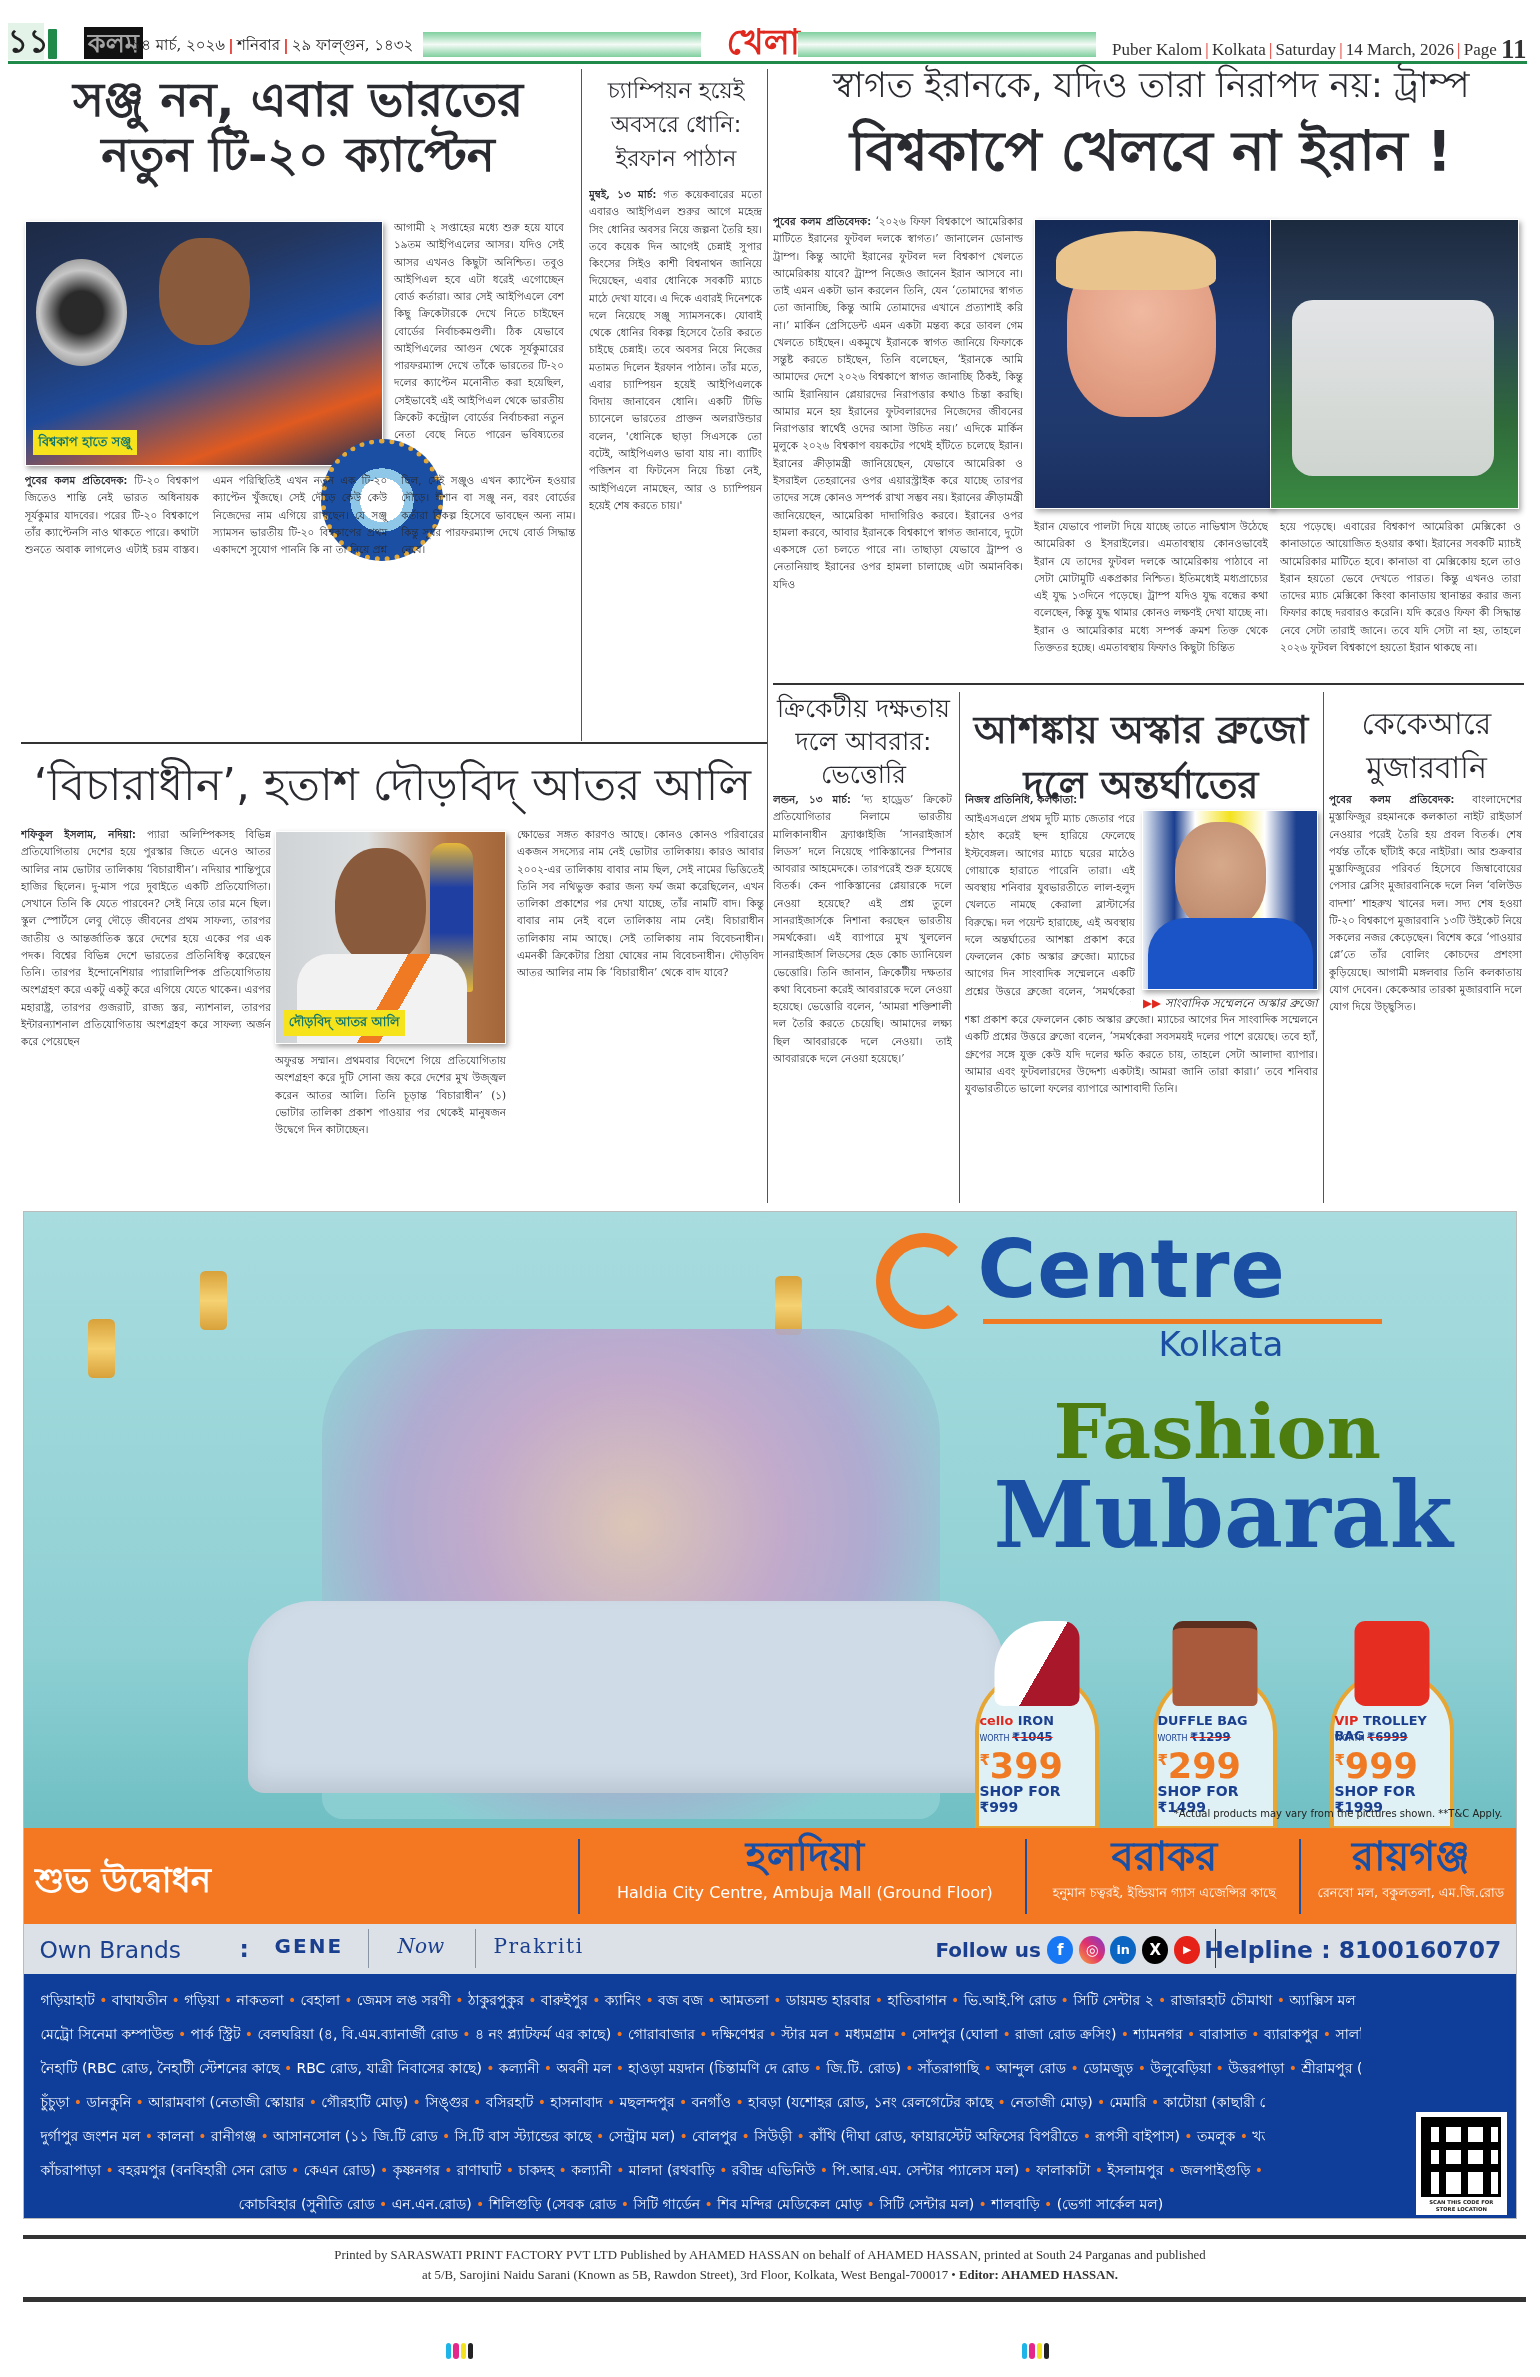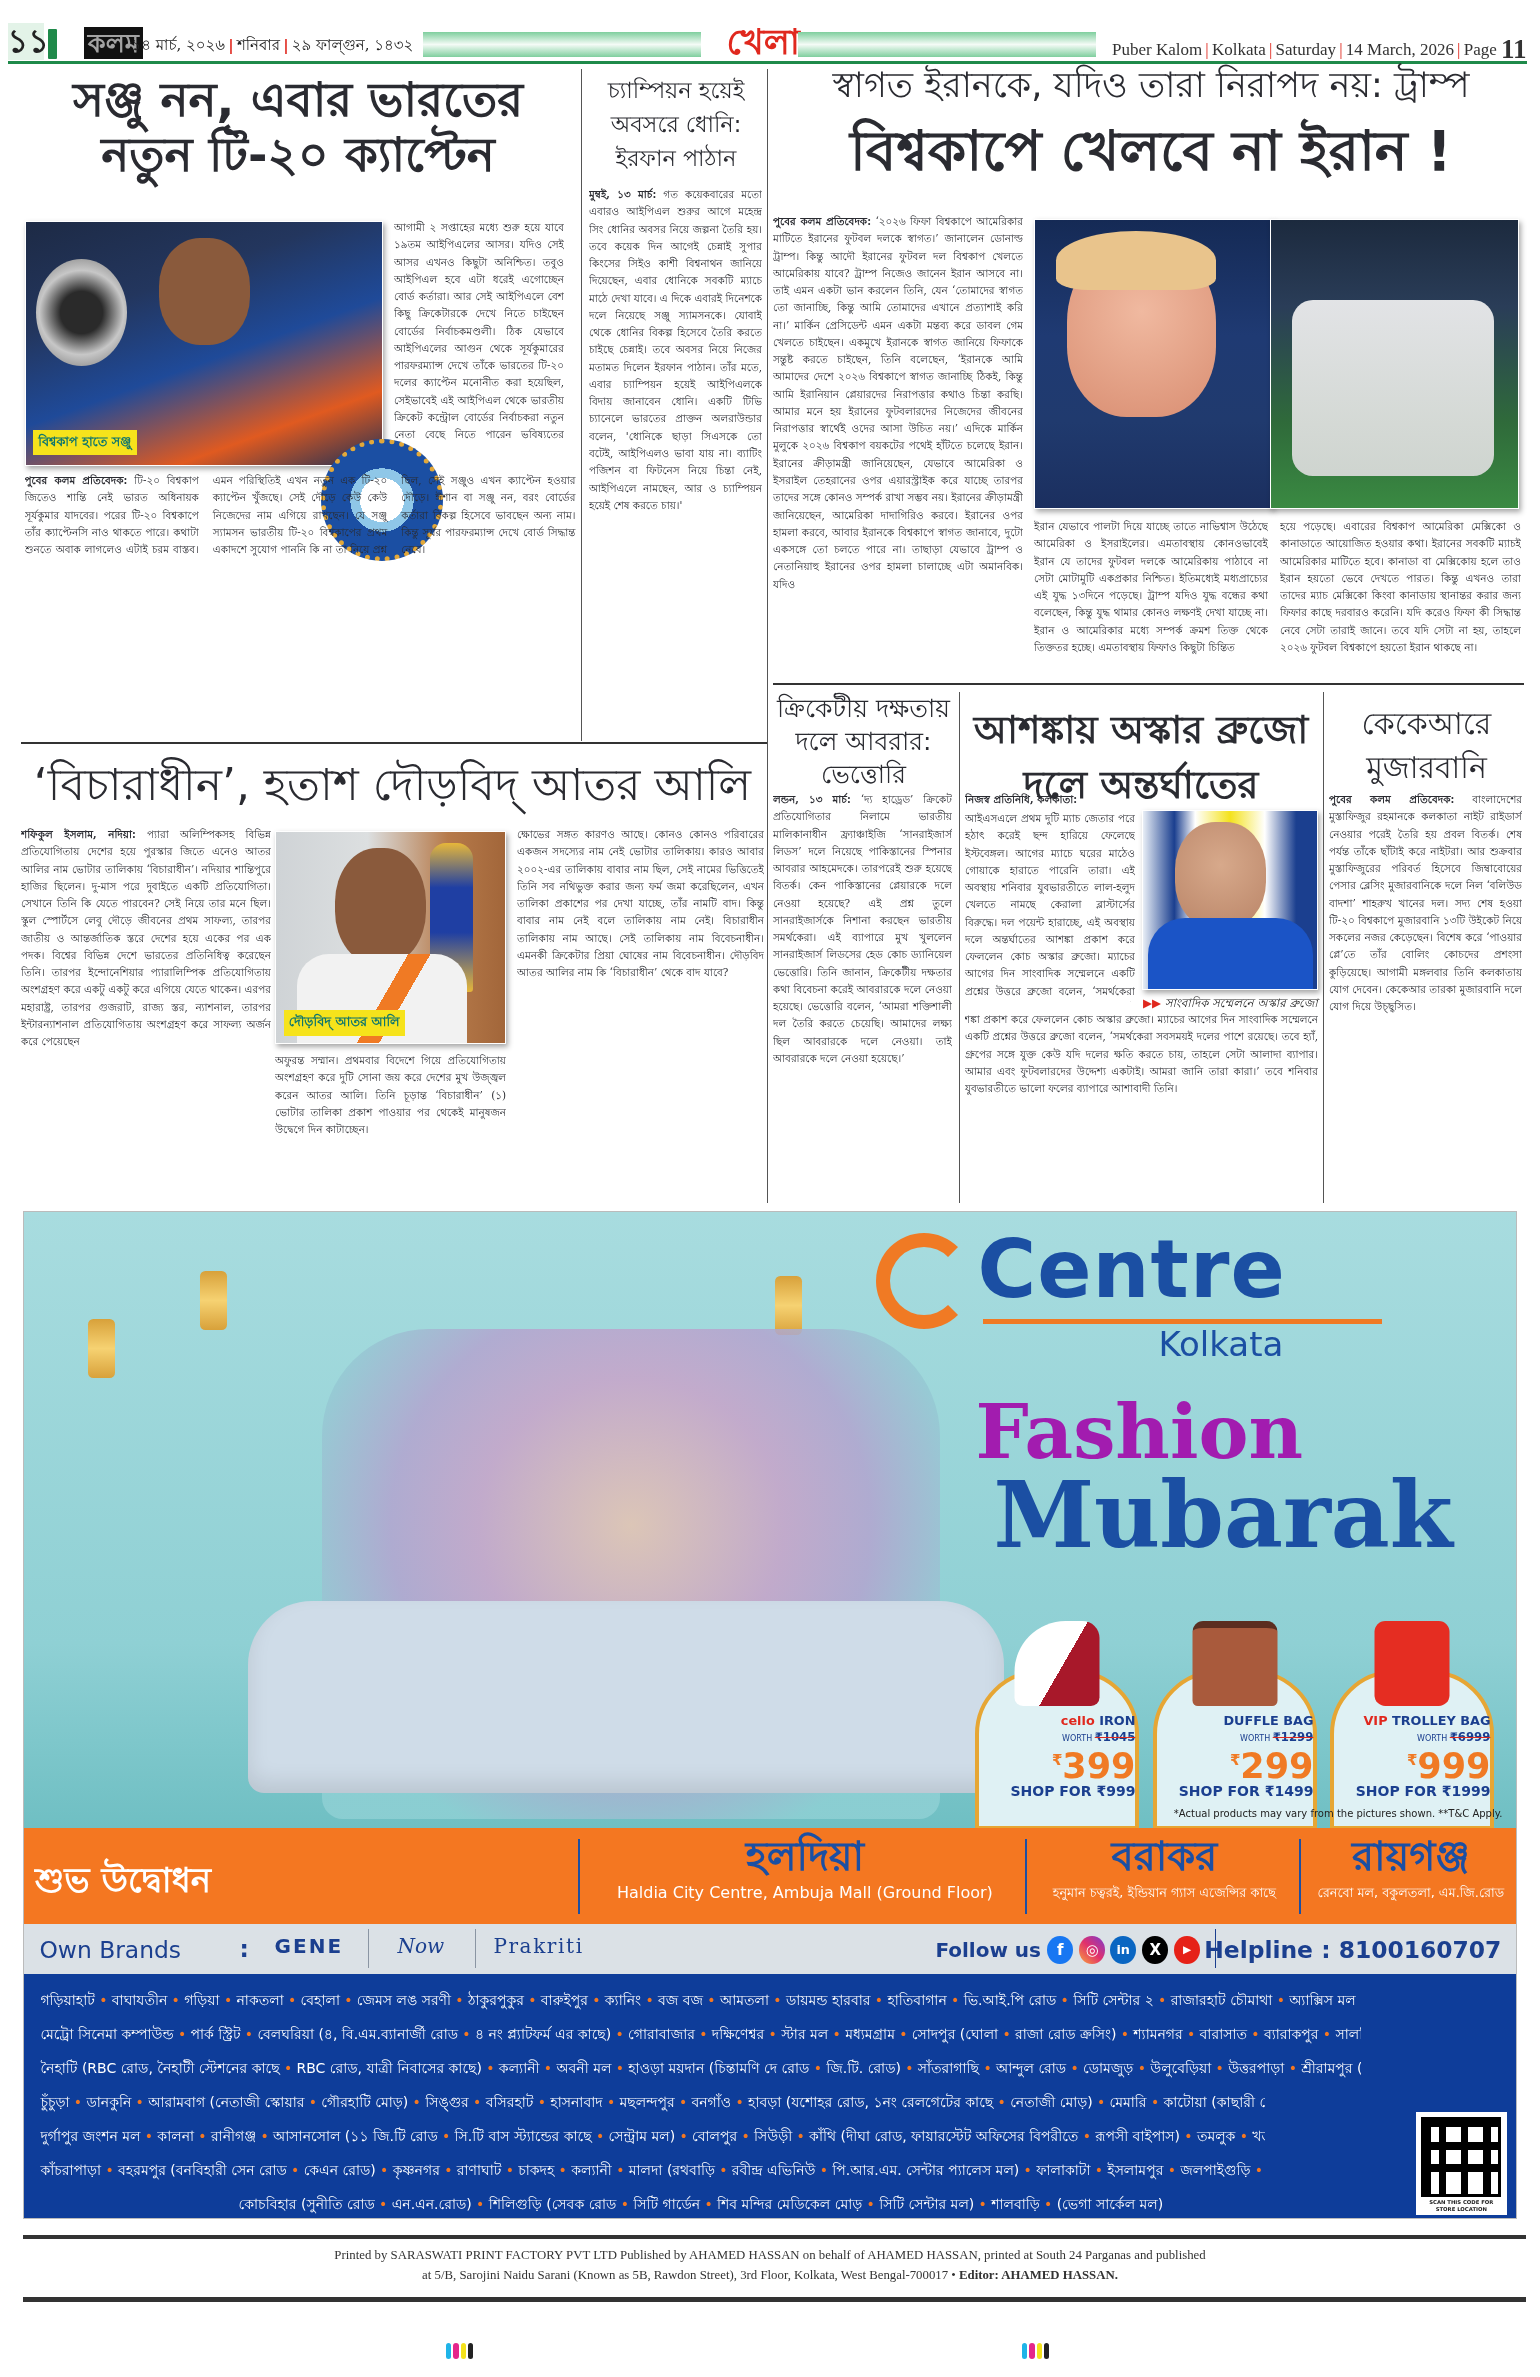--- a/index.html
+++ b/index.html
@@ -35,23 +35,23 @@
   
   .ad { position: absolute; left: 23.4px; top: 1211px; width: 1494px; height: 1008px; border: 1.1px solid #bbb; overflow: hidden; }
   .ad-bg { position: absolute; left: 0; top: 0; width: 100%; height: 616px; background: linear-gradient(to bottom, #a8dcdf, #8fd0d4 70%, #6fbfc3); }
   .ad-family { position: absolute; left: 298px; top: 117px; width: 618px; height: 490px; border-radius: 107px 107px 21px 21px; background: radial-gradient(ellipse at 50% 40%, #e8c3b1 0%, #c9a3c9 35%, #b3a4cf 55%, #8fd0d4 80%); opacity: 0.85; }
   .ad-sofa { position: absolute; left: 224px; top: 389px; width: 756px; height: 192px; background: #cfdce8; border-radius: 64px 64px 16px 16px; box-shadow: inset 0 -10.7px 21px rgba(0,0,0,0.1); }
   .ad-lantern { position: absolute; width: 27px; height: 59px; background: linear-gradient(#d8a13a,#f6d272,#d8a13a); border-radius: 5.3px; }
   .ad-logo { position: absolute; left: 852px; top: 21px; width: 96px; height: 96px; border-radius: 50%; border: 14px solid #f07a24; border-right-color: transparent; }
   .ad-baazar { position: absolute; left: 953px; top: 10.7px; font: bold 80px "DejaVu Sans", sans-serif; color: #1b4fa3; letter-spacing: 1.1px; }
   .ad-baazar-rule { position: absolute; left: 959px; top: 107px; width: 399px; height: 5.3px; background: #f07a24; }
   .ad-kolkata { position: absolute; left: 1134px; top: 112px; font: 34px "DejaVu Sans", sans-serif; color: #1b4fa3; }
-  .ad-fashion { position: absolute; left: 951px; top: 176px; font: bold 75px "DejaVu Serif", serif; color: #a21caf; }
+  .ad-fashion { position: absolute; left: 1029px; top: 176px; font: bold 75px "DejaVu Serif", serif; color: #4d7c0f; }
   .ad-mubarak { position: absolute; left: 969px; top: 250px; font: bold 91px "DejaVu Serif", serif; color: #1b4fa3; }
-  .offer { position: absolute; top: 458px; width: 164px; height: 160px; background: #dff1f4; border: 4.3px solid #e6a634; border-radius: 64px 64px 0 0; text-align: right; font-family: "DejaVu Sans", sans-serif; }
+  .offer { position: absolute; top: 458px; width: 124px; height: 160px; background: #dff1f4; border: 4.3px solid #e6a634; border-radius: 64px 64px 0 0; text-align: left; font-family: "DejaVu Sans", sans-serif; }
   .offer-img { position: absolute; left: 50%; top: -53px; transform: translateX(-50%); width: 85px; height: 85px; }
   .offer-name { position: absolute; left: 0; width: 100%; top: 39px; font: bold 12.8px "DejaVu Sans", sans-serif; color: #1b3f8f; }
   .offer-name .brand { color: #e0281e; }
   .offer-worth { position: absolute; left: 0; width: 100%; top: 56px; font: 8px "DejaVu Sans", sans-serif; color: #1b3f8f; }
   .offer-worth s { font-weight: bold; font-size: 11.7px; text-decoration-color: #e0281e; }
   .offer-price { position: absolute; left: 0; width: 100%; top: 68px; font: bold 35px "DejaVu Sans", sans-serif; color: #f07a24; line-height: 37px; }
   .offer-price .rs { font-size: 15px; vertical-align: 12.8px; }
   .offer-shop { position: absolute; left: 0; width: 100%; top: 109px; font: bold 14px "DejaVu Sans", sans-serif; color: #1b3f8f; }
   .ad-disclaimer { position: absolute; right: 14px; top: 596px; font: 10px "DejaVu Sans", sans-serif; color: #222; }
 

